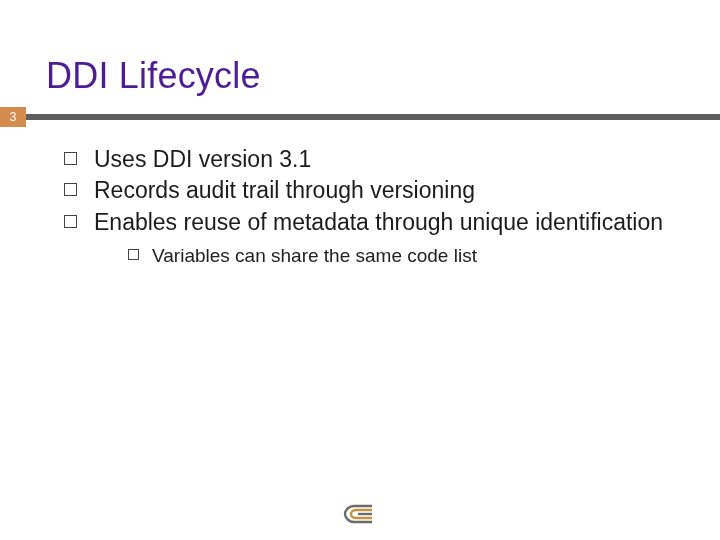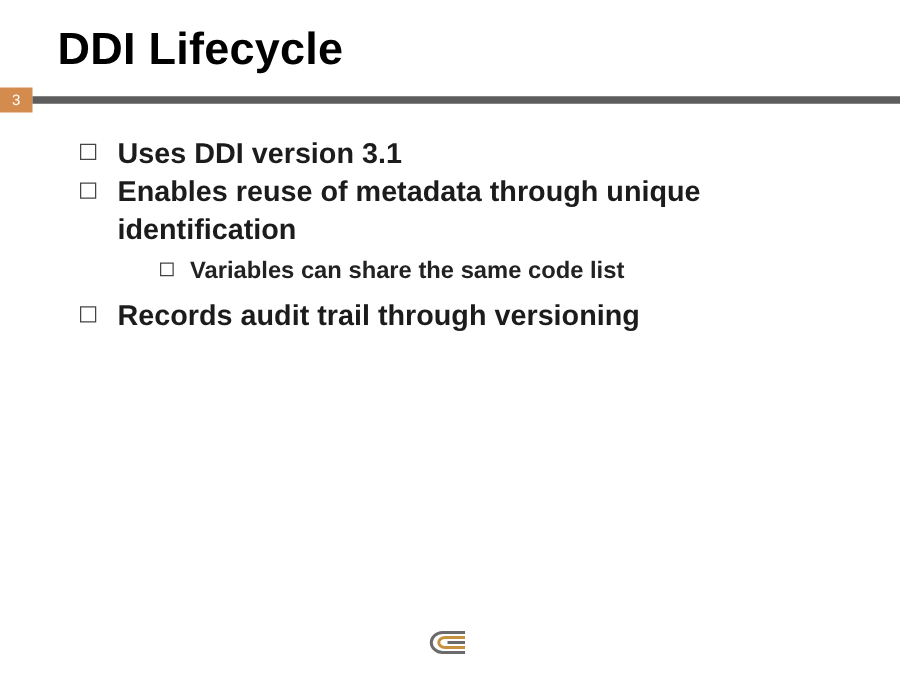--- a/index.html
+++ b/index.html
@@ -5,24 +5,25 @@
   * { margin: 0; padding: 0; box-sizing: border-box; }
   html, body { width: 720px; height: 540px; }
   body {
     font-family: Arial, Helvetica, sans-serif;
     background: #ffffff;
     color: #202020;
     position: relative;
   }
   .title {
     font-size: 36px;
-    font-weight: 700;
-    color: #000000;
+    font-weight: 400;
+    color: #4c1d95;
     padding: 18px 0 10px 46px;
     letter-spacing: 0.2px;
+    margin-top: 37px;
   }
   .bar-row {
     display: flex;
     align-items: stretch;
     height: 20px;
     width: 100%;
   }
   .page-badge {
     background: #d38b4e;
     color: #ffffff;
@@ -46,21 +47,20 @@
   ul.bullets {
     list-style: none;
   }
   ul.bullets > li {
     position: relative;
     padding-left: 34px;
     font-size: 23px;
     line-height: 1.28;
     color: #1c1c1c;
     margin-bottom: 2px;
-    font-weight: bold;
   }
   ul.bullets > li::before {
     content: "";
     position: absolute;
     left: 4px;
     top: 7px;
     width: 11px;
     height: 11px;
     border: 1.6px solid #444;
     background: transparent;
@@ -100,27 +100,27 @@
 <div class="title">DDI Lifecycle</div>
 
 <div class="bar-row">
   <div class="page-badge">3</div>
   <div class="bar-line"></div>
 </div>
 
 <div class="content">
   <ul class="bullets">
     <li>Uses DDI version 3.1</li>
+    <li>Records audit trail through versioning</li>
     <li>
       <span>Enables reuse of metadata through unique identification</span>
       <ul class="sub">
         <li>Variables can share the same code list</li>
       </ul>
     </li>
-    <li>Records audit trail through versioning</li>
   </ul>
 </div>
 
 <div class="footer-logo">
   <svg width="36" height="24" viewBox="0 0 36 24">
     <path d="M30 4 H12 C7 4 3 8 3 12 C3 16 7 20 12 20 H30" fill="none" stroke="#6b6b6b" stroke-width="2.4"></path>
     <path d="M30 8 H14 C11 8 9 10 9 12 C9 14 11 16 14 16 H30" fill="none" stroke="#c7923e" stroke-width="2.4"></path>
     <line x1="16" y1="12" x2="30" y2="12" stroke="#6b6b6b" stroke-width="2.4"></line>
   </svg>
 </div>

